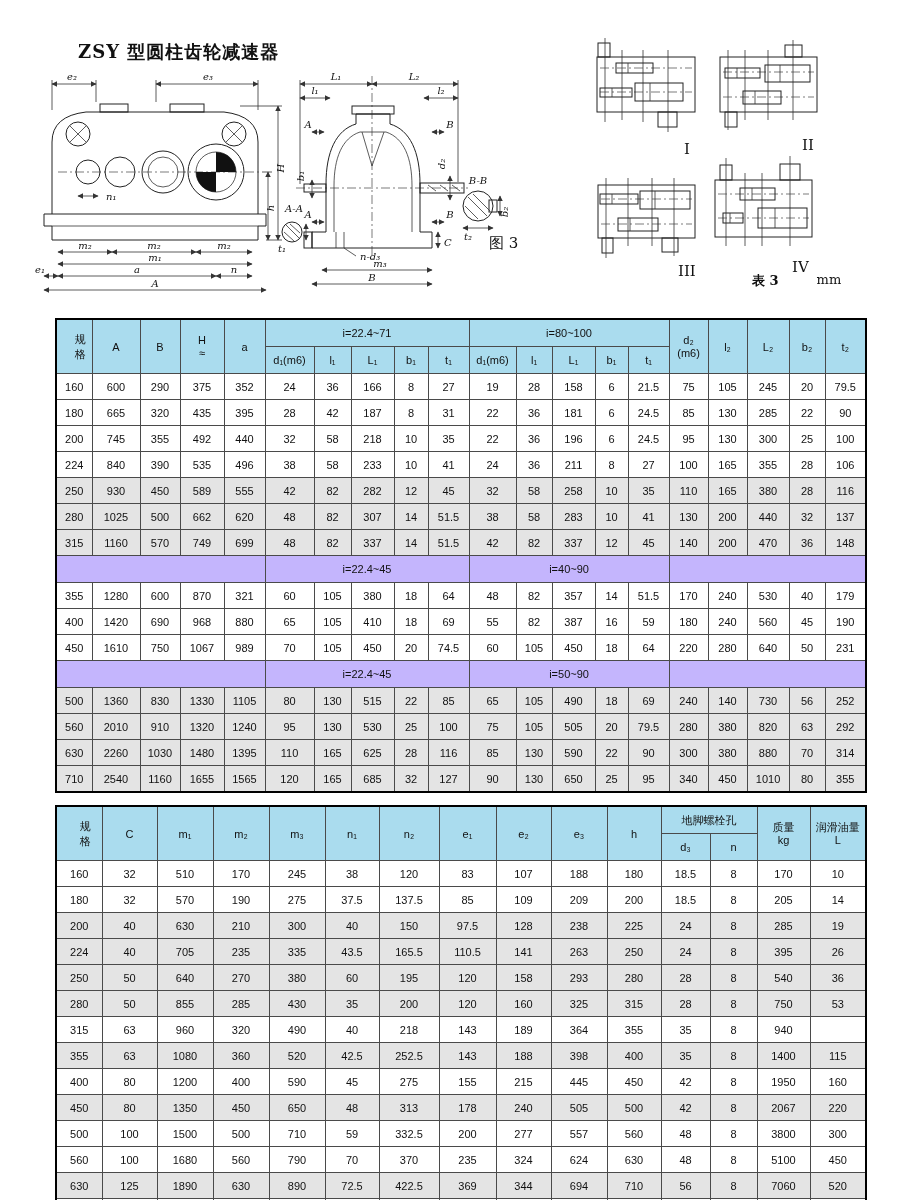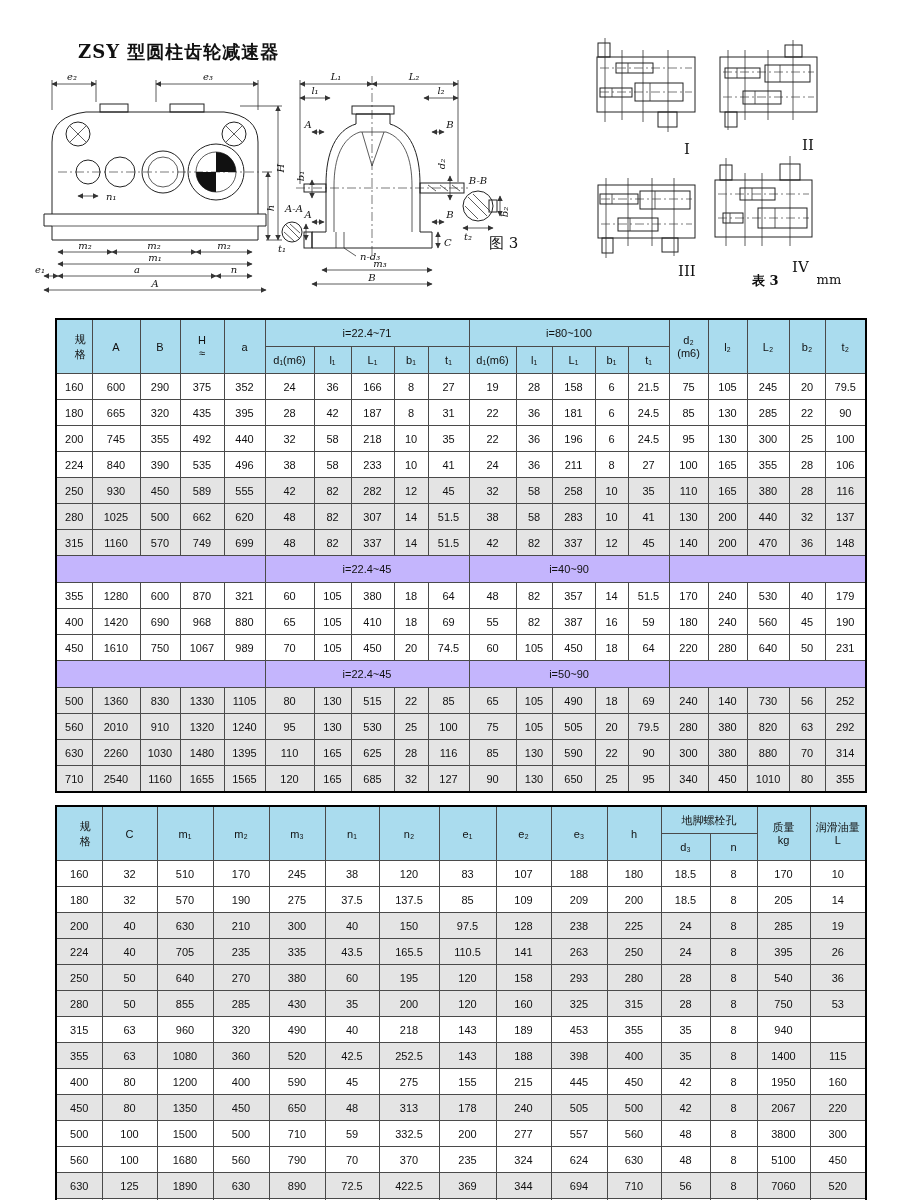--- a/index.html
+++ b/index.html
@@ -783,21 +783,21 @@
       <tr>
         <td>315</td>
         <td>63</td>
         <td>960</td>
         <td>320</td>
         <td>490</td>
         <td>40</td>
         <td>218</td>
         <td>143</td>
         <td>189</td>
-        <td>453</td>
+        <td>364</td>
         <td>355</td>
         <td>35</td>
         <td>8</td>
         <td>940</td>
         <td></td>
       </tr>
       <tr class="shaded">
         <td>355</td>
         <td>63</td>
         <td>1080</td>

